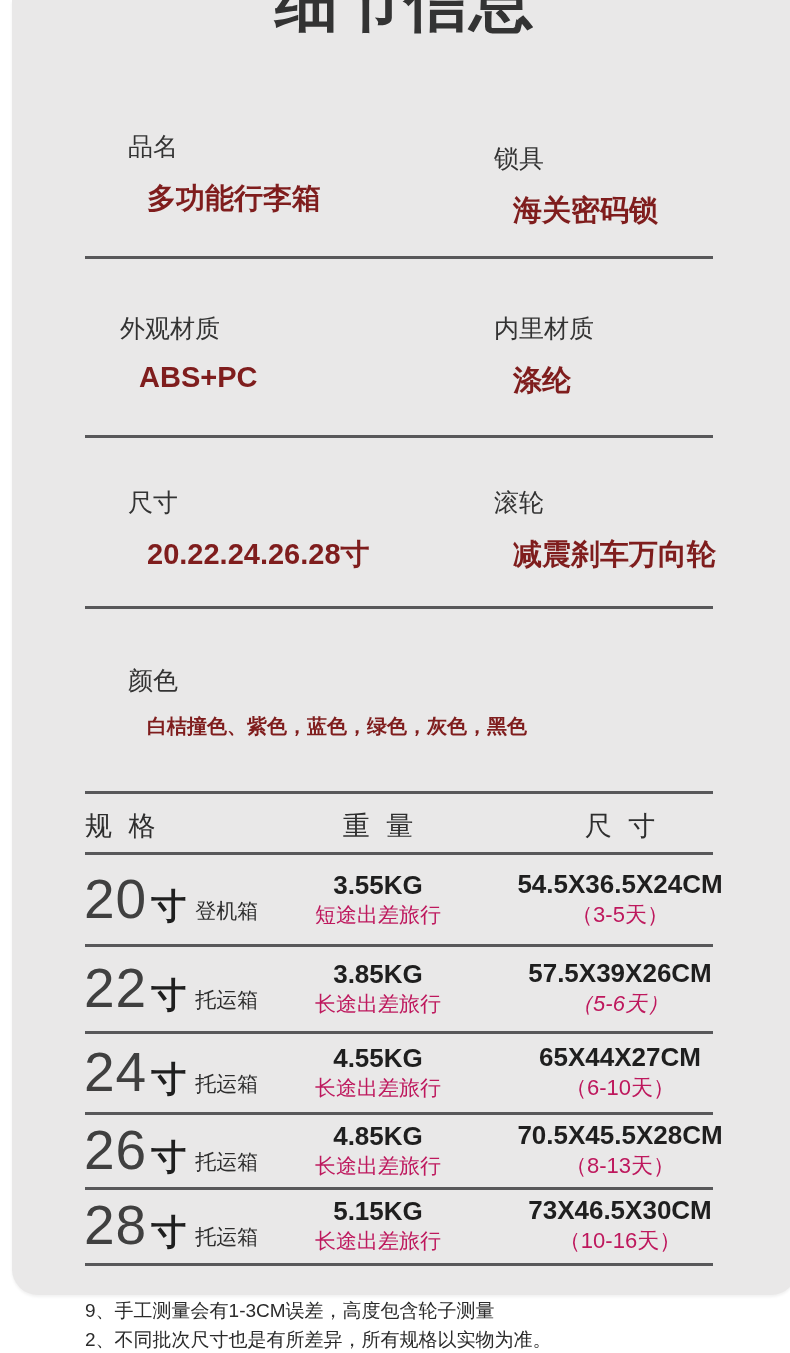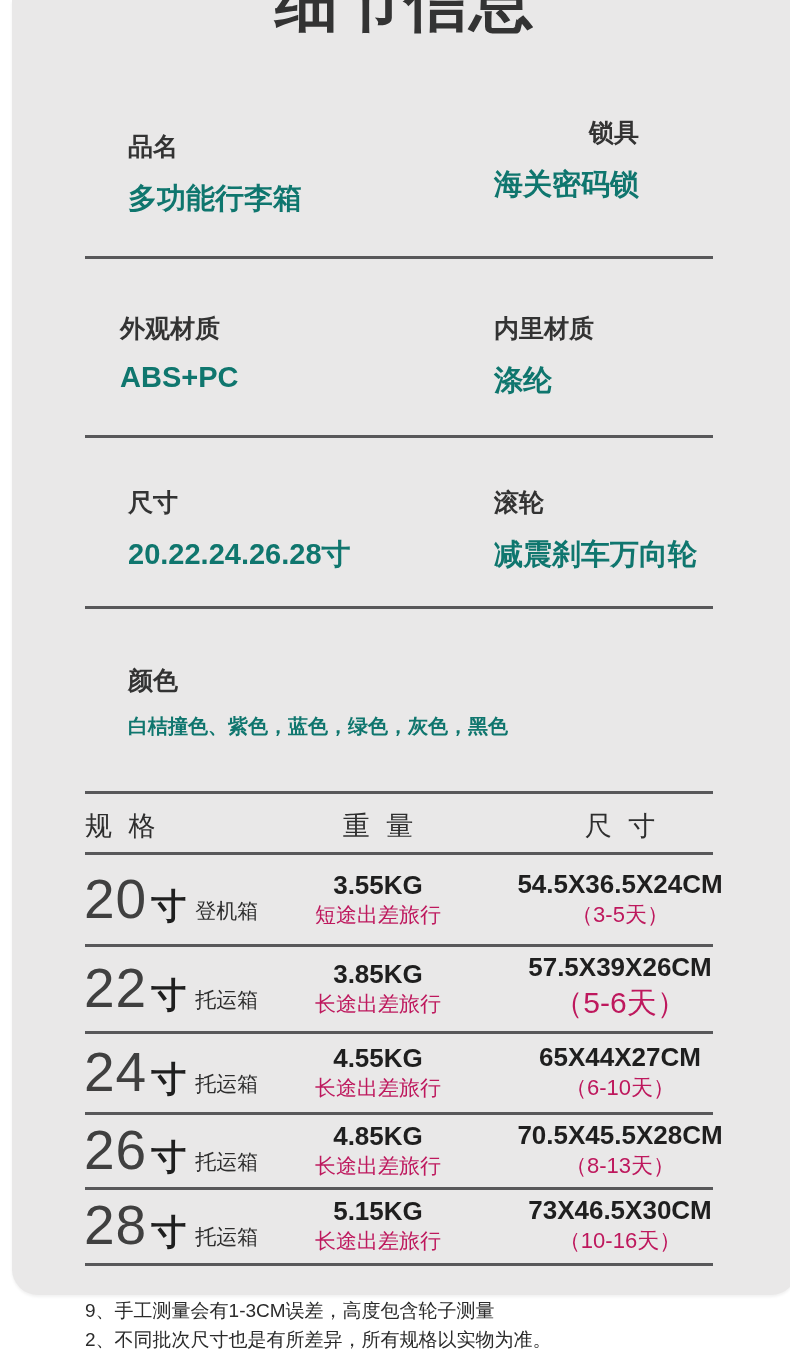--- a/index.html
+++ b/index.html
@@ -35,28 +35,29 @@
   .divider {
     position:absolute;
     left:73px;
     width:628px;
     height:3px;
     background:#58585a;
   }
   .spec-pair { position:absolute; white-space:nowrap; }
   .spec-label {
     font-size:25px;
-    font-weight:700;
+    font-weight:400;
     color:#333333;
     margin-bottom:16px;
   }
   .spec-value {
     font-size:29px;
     font-weight:700;
-    color:#0f766e;
+    color:#7f1d1d;
+    margin-left:19px;
   }
   .table-header { position:absolute; left:72px; width:630px; top:808px; height:36px; }
   .th {
     position:absolute;
     font-size:27px;
     font-weight:500;
     color:#2e2e2e;
     word-spacing:9px;
     white-space:nowrap;
   }
@@ -97,21 +98,21 @@
 <body>
 
 <div class="card">
 
   <div class="title">细节信息</div>
 
   <div class="spec-pair" style="left:116px; top:130px;">
     <div class="spec-label">品名</div>
     <div class="spec-value">多功能行李箱</div>
   </div>
-  <div class="spec-pair" style="left:482px; top:116px;text-align:right;">
+  <div class="spec-pair" style="left:482px; top:142px;">
     <div class="spec-label">锁具</div>
     <div class="spec-value">海关密码锁</div>
   </div>
   <div class="divider" style="top:256px;"></div>
 
   <div class="spec-pair" style="left:108px; top:312px;">
     <div class="spec-label">外观材质</div>
     <div class="spec-value">ABS+PC</div>
   </div>
   <div class="spec-pair" style="left:482px; top:312px;">
@@ -161,21 +162,21 @@
   <div class="t-row" style="top:944px; height:87px;">
     <div class="cell-size">
       <span class="sz-num">22</span><span class="sz-unit">寸</span><span class="sz-type">托运箱</span>
     </div>
     <div class="cell-weight">
       <div class="line-main">3.85KG</div>
       <div class="line-sub">长途出差旅行</div>
     </div>
     <div class="cell-dims">
       <div class="line-main">57.5X39X26CM</div>
-      <div class="line-sub" style="font-size:30px;">（5-6天）</div>
+      <div class="line-sub" style="font-size:22px;font-style:italic;">（5-6天）</div>
     </div>
   </div>
   <div class="divider" style="top:1031px;"></div>
 
   <div class="t-row" style="top:1031px; height:81px;">
     <div class="cell-size">
       <span class="sz-num">24</span><span class="sz-unit">寸</span><span class="sz-type">托运箱</span>
     </div>
     <div class="cell-weight">
       <div class="line-main">4.55KG</div>

